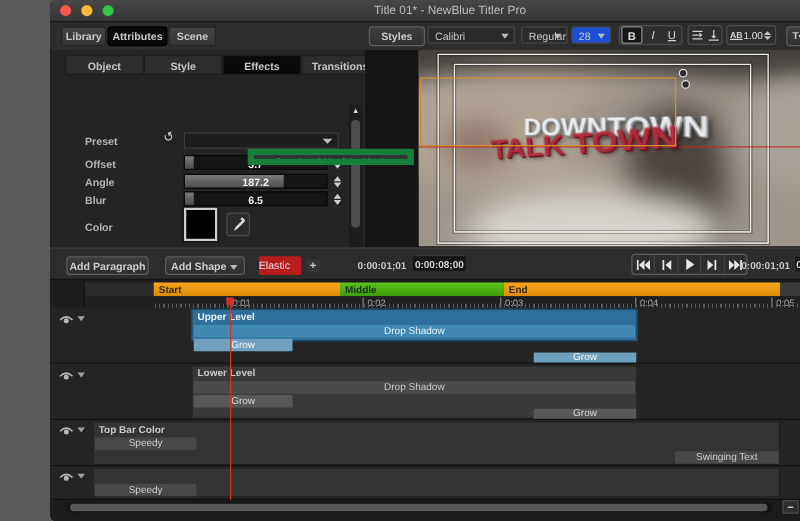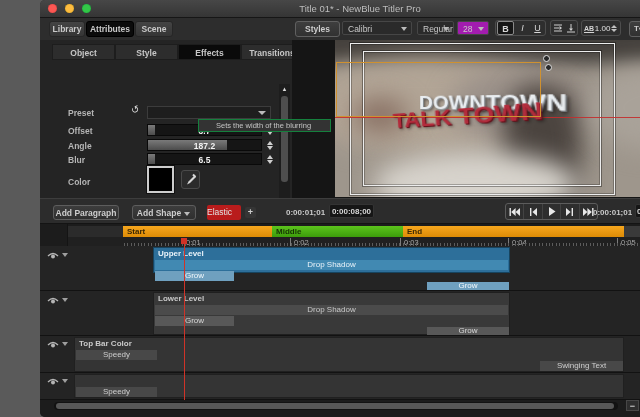--- a/index.html
+++ b/index.html
@@ -63,21 +63,21 @@
   .preset-dd{position:absolute;left:107px;top:66px;width:124px;height:13px;background:#1e1e1e;
              border:1px solid #3c3c3c;box-sizing:border-box;}
   .preset-dd .arr{position:absolute;right:4px;top:4px;width:0;height:0;
                   border-left:4px solid transparent;border-right:4px solid transparent;border-top:4.5px solid #bbb;}
   .reset{position:absolute;left:91px;top:64px;font-size:10px;color:#d5d5d5;transform:rotate(-20deg);}
   .swatch{position:absolute;left:107px;top:126px;width:27px;height:27px;background:#000;
           border:2px solid #cdcdcd;outline:1px solid #111;box-sizing:border-box;}
   .dropperbtn{position:absolute;left:141px;top:130px;width:19px;height:19px;background:#2b2b2b;
               border:1px solid #4a4a4a;border-radius:3px;box-sizing:border-box;}
   .tooltip{position:absolute;left:158px;top:119px;width:133px;height:13px;background:#333;
-           border:1px solid #15803d;color:#c4c4c4;font-size:7.5px;line-height:11px;
+           border:5px solid #15803d;color:#c4c4c4;font-size:7.5px;line-height:11px;
            padding:0 17px;box-sizing:border-box;white-space:nowrap;overflow:hidden;z-index:60;}
   .checkbox{position:absolute;left:28px;top:175px;width:7px;height:7px;border:1px solid #8a8a8a;
             background:#191919;}
   .cklabel{position:absolute;left:41px;top:174px;font-size:8.5px;font-weight:bold;color:#b5b5b5;}
   .pscroll{position:absolute;left:239px;top:44px;width:11px;height:150px;background:#1d1d1d;}
   .pscroll .sarr{position:absolute;left:0;width:11px;font-size:6px;color:#ddd;text-align:center;}
   .pthumb{position:absolute;left:2px;top:12px;width:7px;height:86px;background:#4e4e4e;border-radius:3px;}
 
   
   .preview{position:absolute;left:252px;top:40px;width:388px;height:158px;background:#151515;overflow:hidden;}
@@ -176,21 +176,21 @@
     <div class="tb-btn" style="left:255px;width:43px;">Styles</div>
 
     <div class="dd" style="left:302px;width:70px;">
       <span>Calibri</span>
       <span class="arr"></span>
     </div>
     <div class="dd" style="left:377px;width:37px;">
       <span>Regular</span>
       <span class="arr"></span>
     </div>
-    <div class="dd" style="left:417px;width:32px;background:#a21caf;">
+    <div class="dd" style="left:417px;width:32px;background:#1d4ed8;">
       <span>28</span>
       <span class="arr"></span>
     </div>
 
     <div class="grp" style="left:455px;width:51px;justify-content:center;">
       <span class="fmt b">B</span>
       <span class="fmt i">I</span>
       <span class="fmt u">U</span>
     </div>
 

